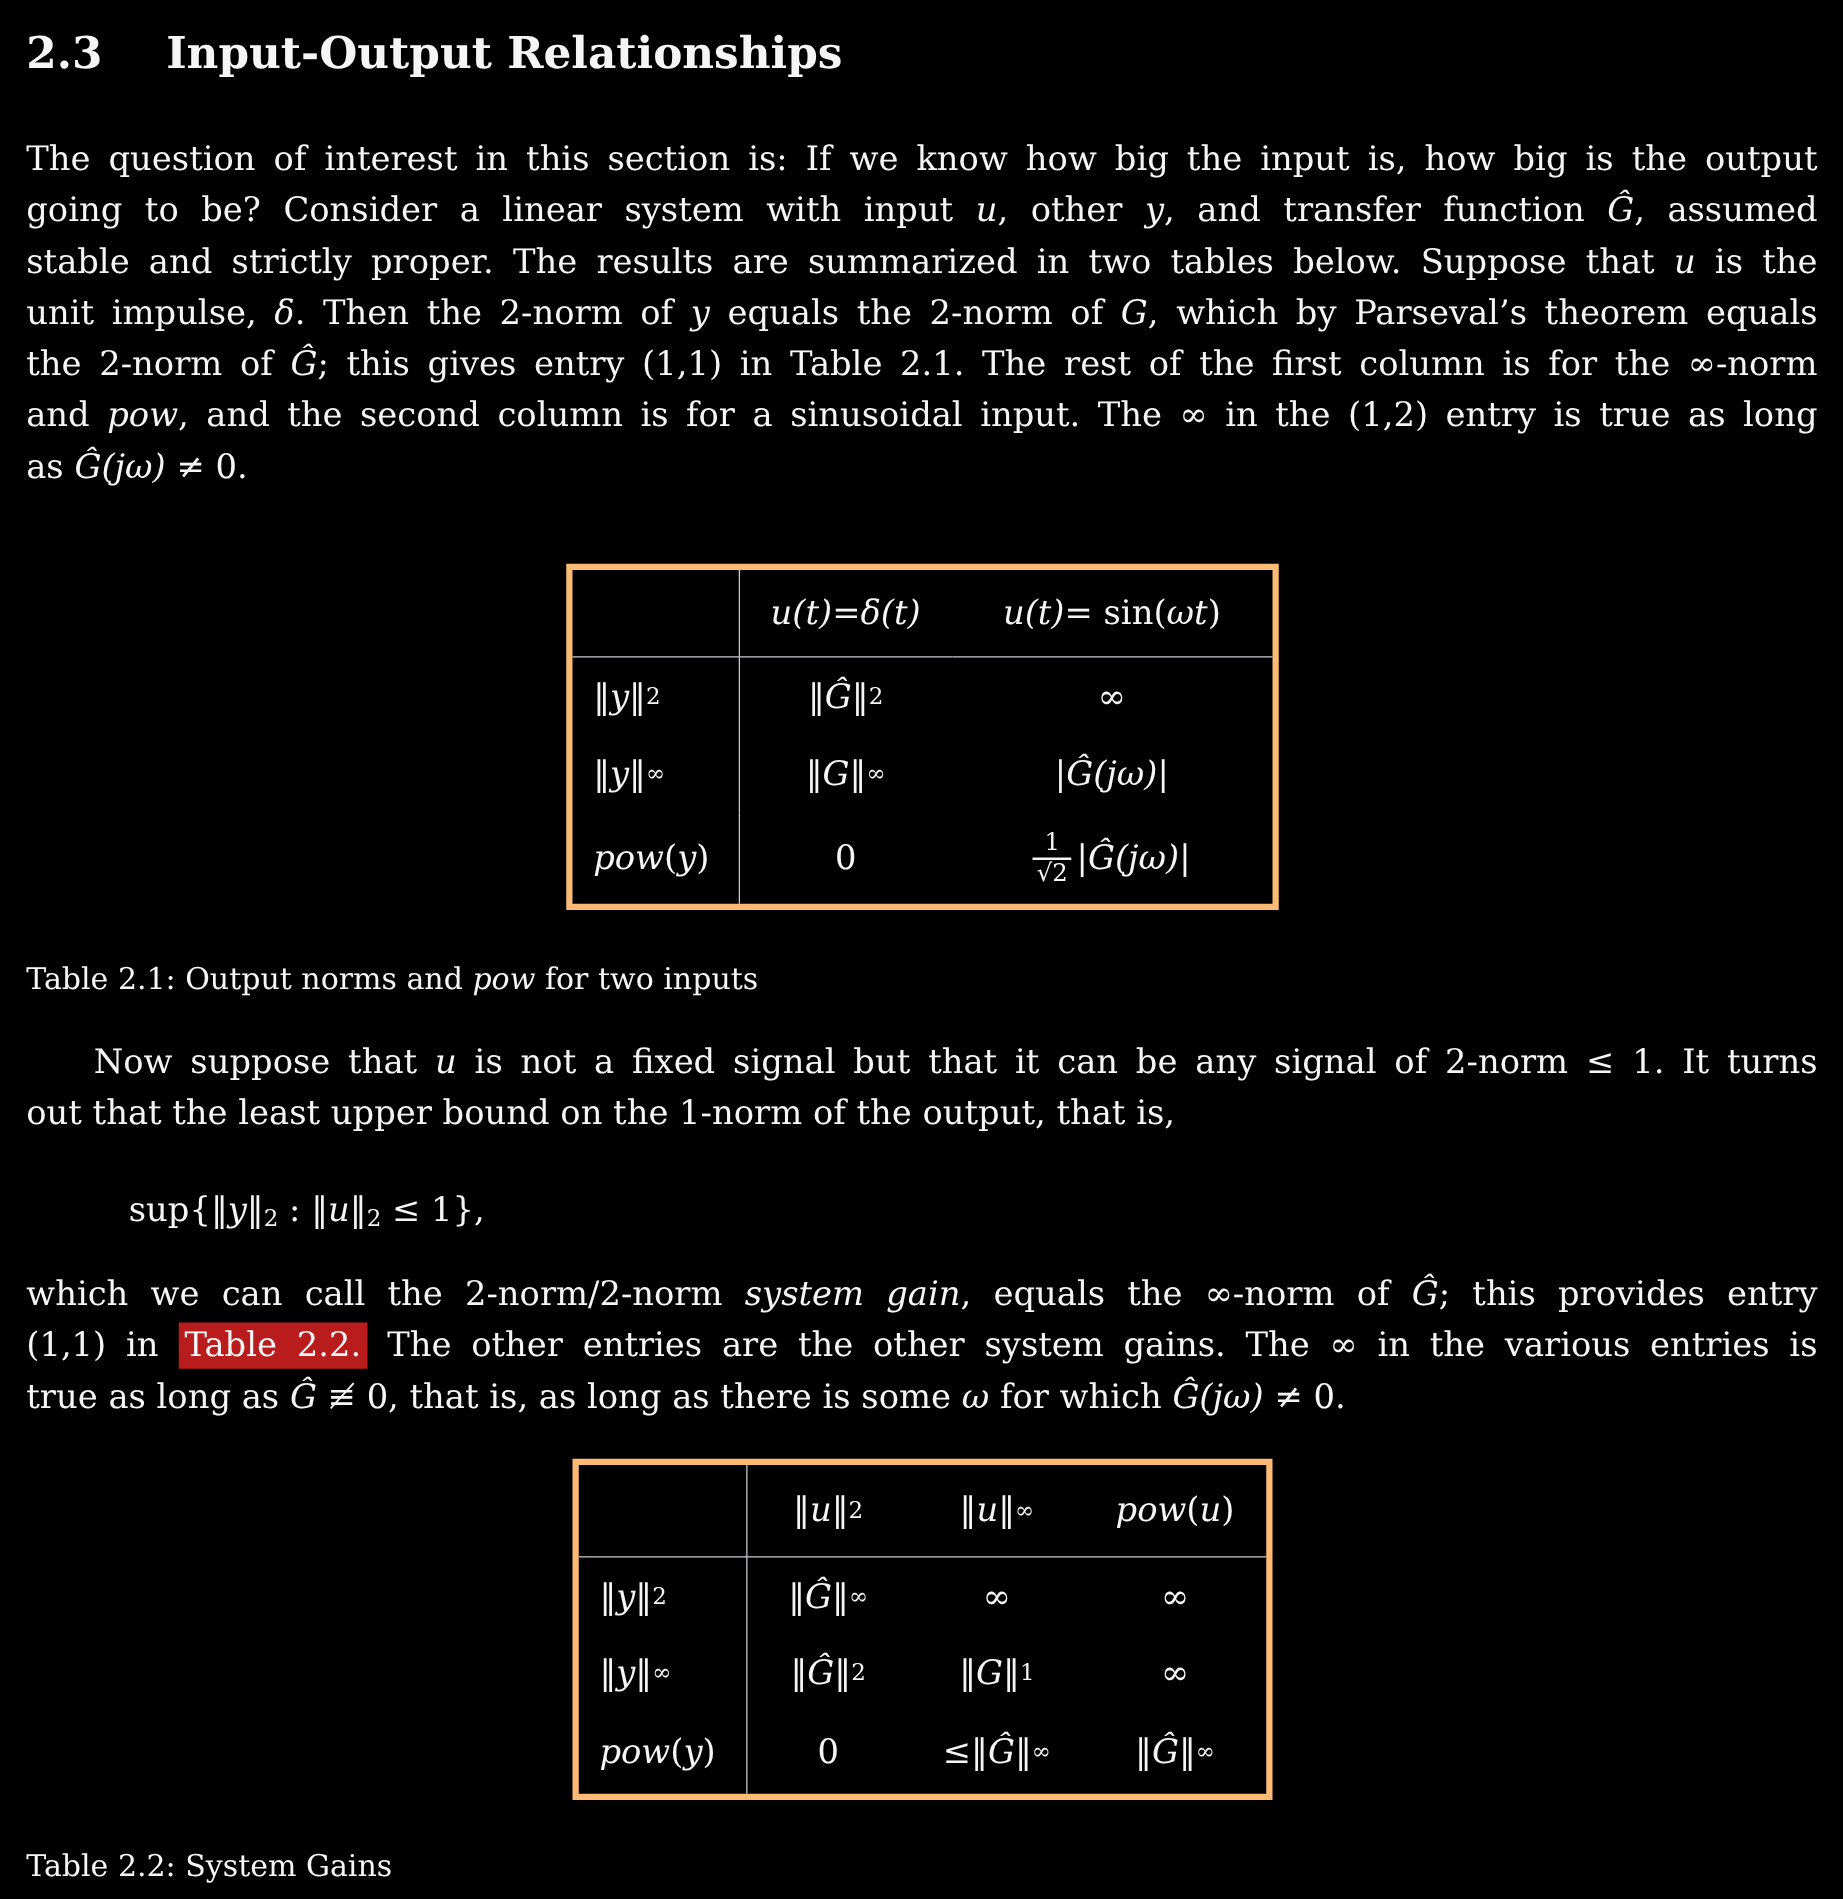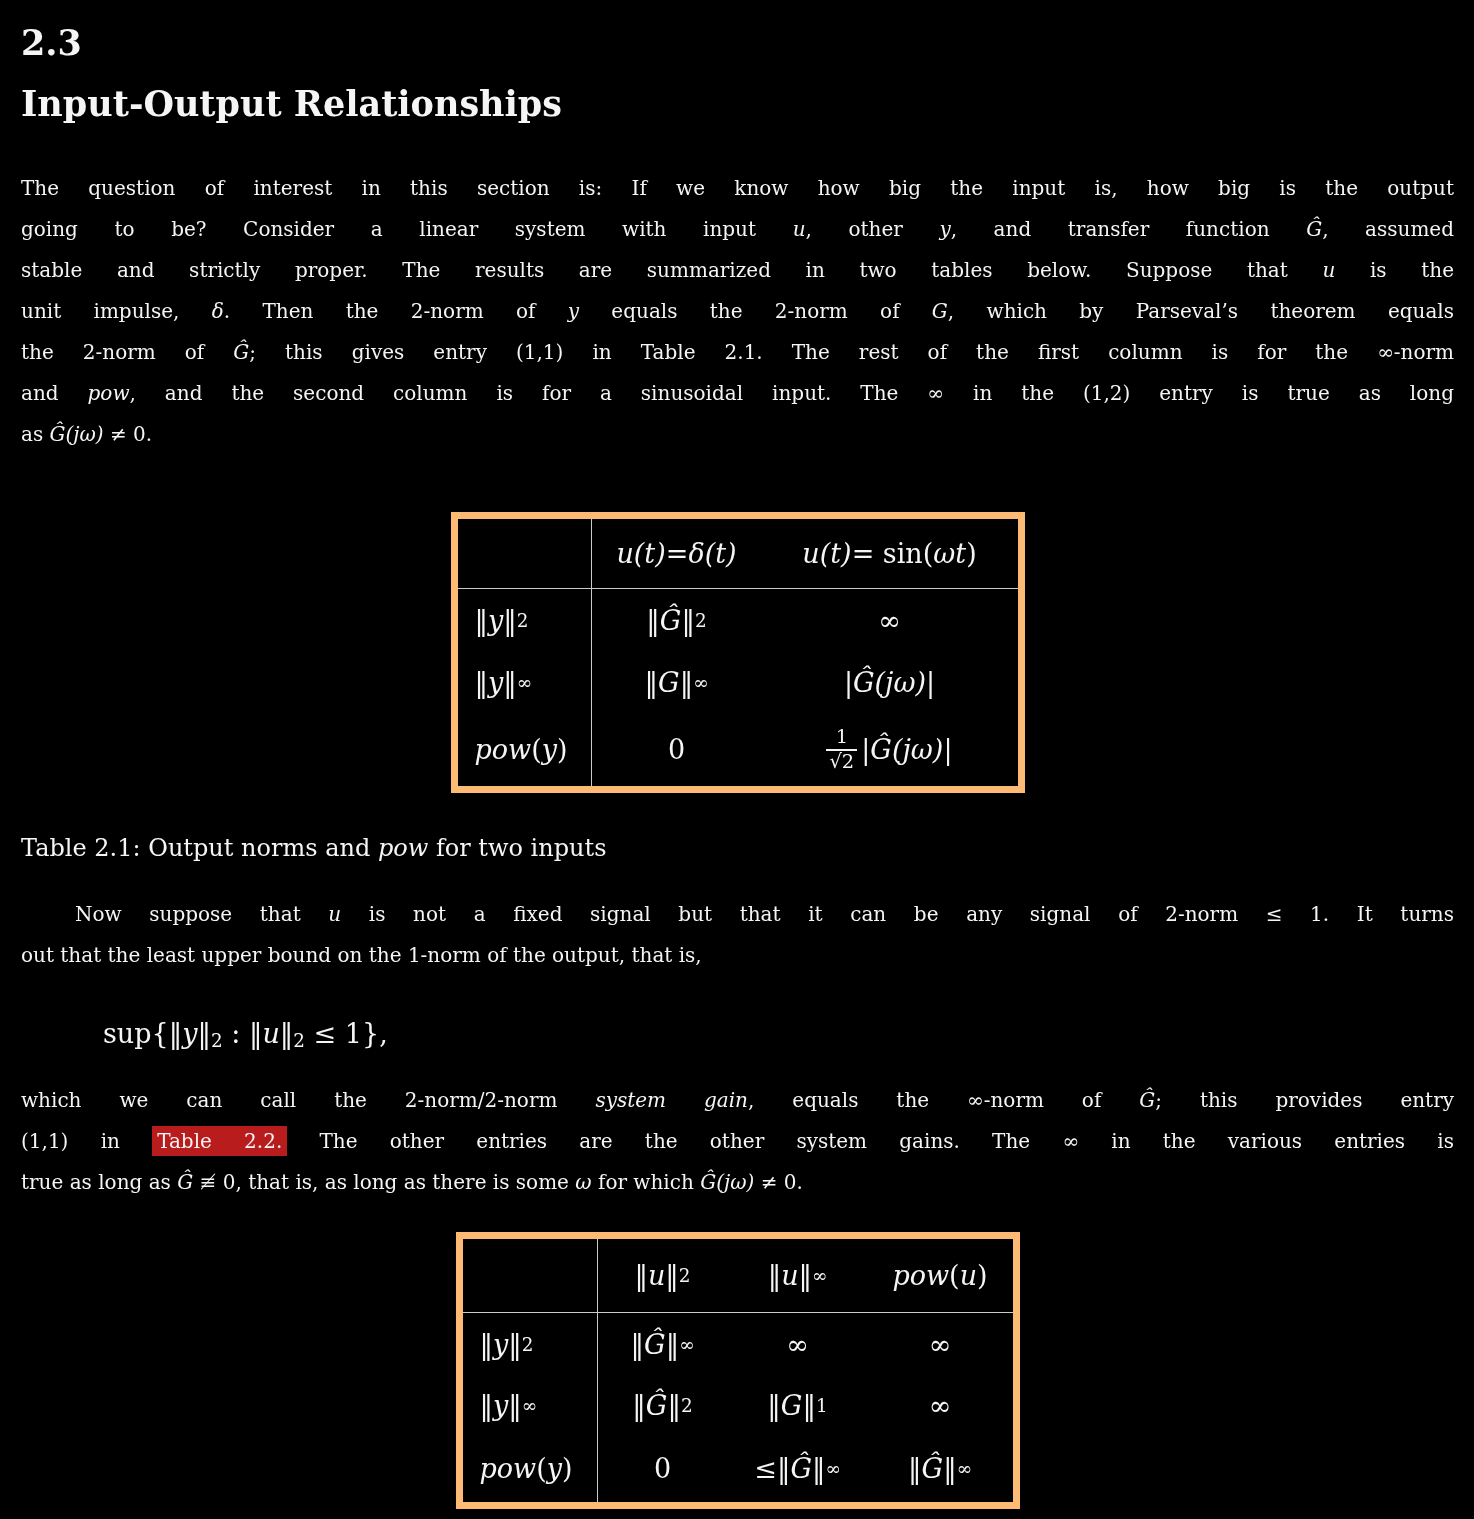--- a/index.html
+++ b/index.html
@@ -4,37 +4,37 @@
 <style>
   html,body{margin:0;padding:0;}
   body{
     width:1474px;height:1519px;overflow:hidden;
     background:#000000;color:#f5f5f5;
     font-family:"DejaVu Serif","Liberation Serif",serif;
   }
   .page{padding:14px 20px 0 21px;}
 
   
-  .heading{display:flex;gap:20px;font-weight:bold;font-size:35px;margin:8px 0 44px 0;flex-direction:column;}
-
-  
-  .para{font-size:20px;}
+  .heading{display:flex;gap:51px;font-weight:bold;font-size:35px;margin:8px 0 44px 0;}
+
+  
+  .para{font-size:27px;}
   .line{height:41px;line-height:41px;white-space:nowrap;}
   .jline{text-align:justify;text-align-last:justify;white-space:normal;}
   .indent{text-indent:54px;}
 
   .seg-i{font-style:italic;}
   .seg-sub{font-size:68%;vertical-align:-0.22em;}
   .seg-hl{background:#b91c1c;padding:3px 5px;}
 
   
   .equation{font-size:27px;margin:37px 0 0 82px;height:41px;line-height:41px;}
 
   
-  .tbl{display:grid;border:7px solid #fdba74;font-size:27px;margin:0 auto;}
+  .tbl{display:grid;border:5px solid #fdba74;font-size:27px;margin:0 auto;}
   .tbl1{width:560px;grid-template-columns:134px 170px 256px;grid-template-rows:70px 62px 62px 73px;margin-top:57px;}
   .tbl2{width:550px;grid-template-columns:135px 130px 140px 145px;grid-template-rows:74px 62px 60px 67px;margin-top:29px;}
   .cell{display:flex;align-items:center;justify-content:center;}
   .lab{border-right:1px solid #c9cdd1;justify-content:flex-start;padding-left:17px;}
   .head{border-bottom:1px solid #c9cdd1;}
 
   .frac{display:inline-flex;flex-direction:column;align-items:center;font-size:72%;line-height:1.15;margin-right:4px;}
   .frac .num{padding:0 3px;}
   .frac .den{border-top:2px solid currentColor;padding:0 3px;}
 

